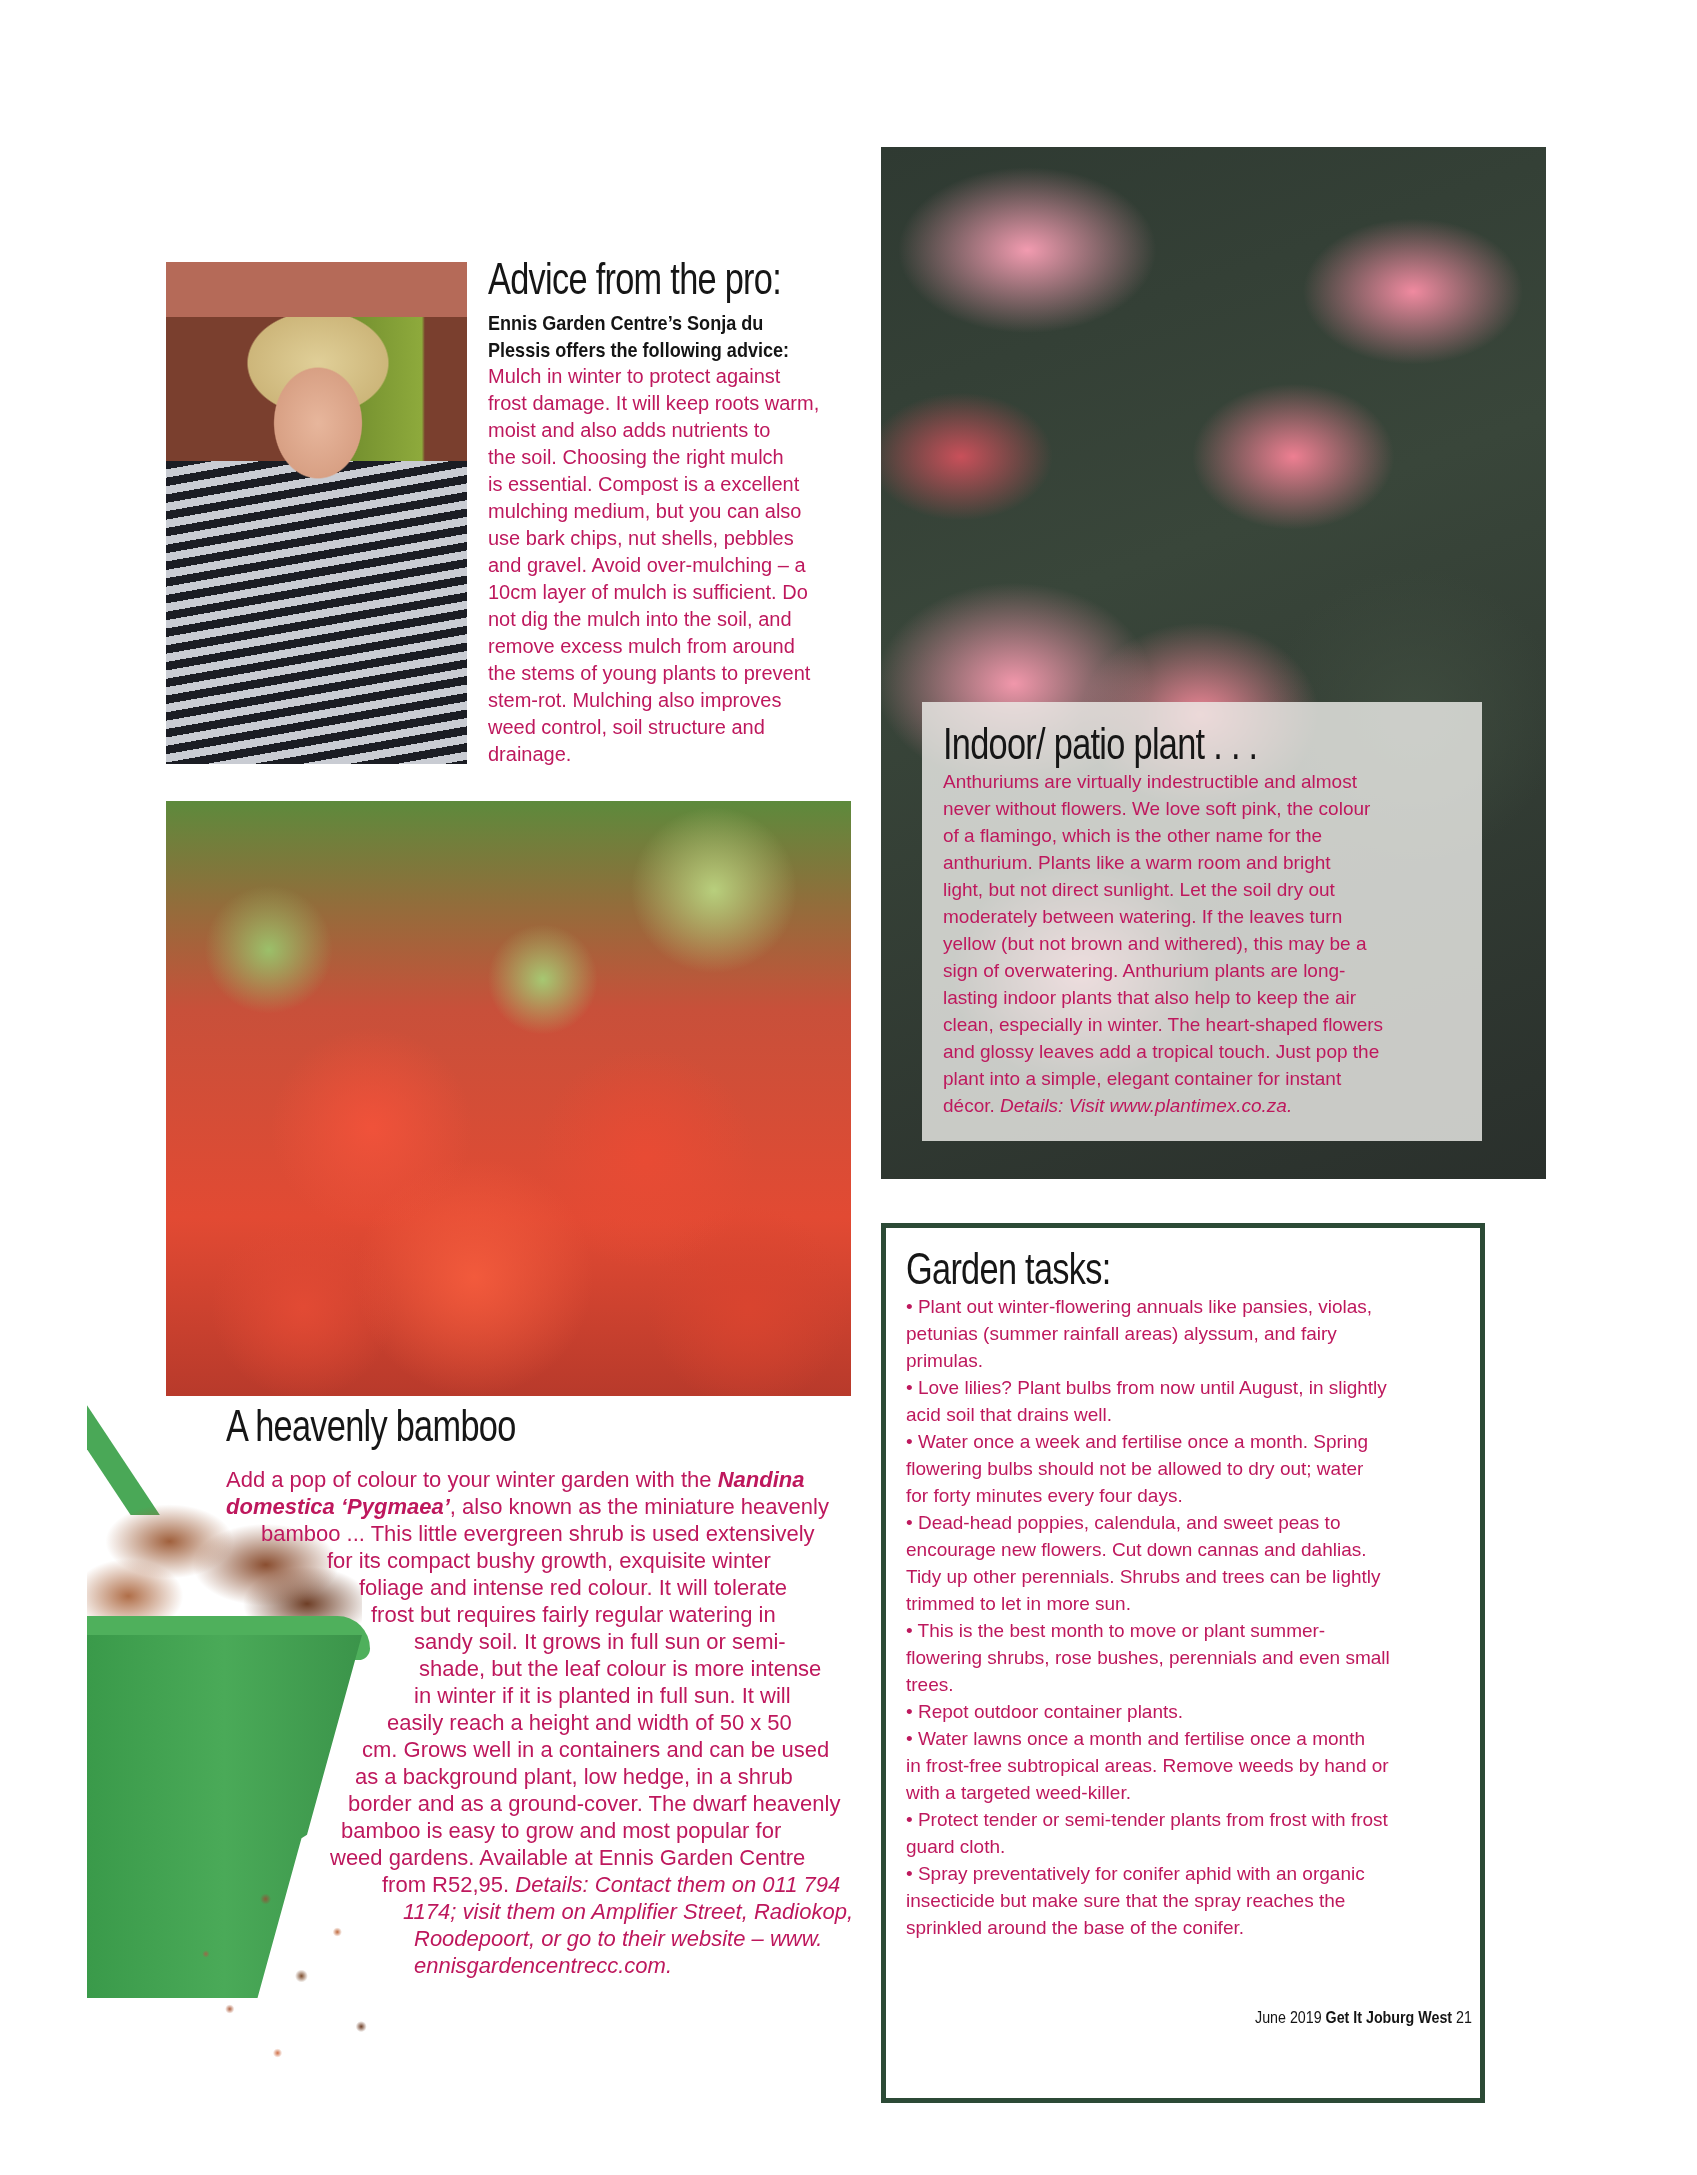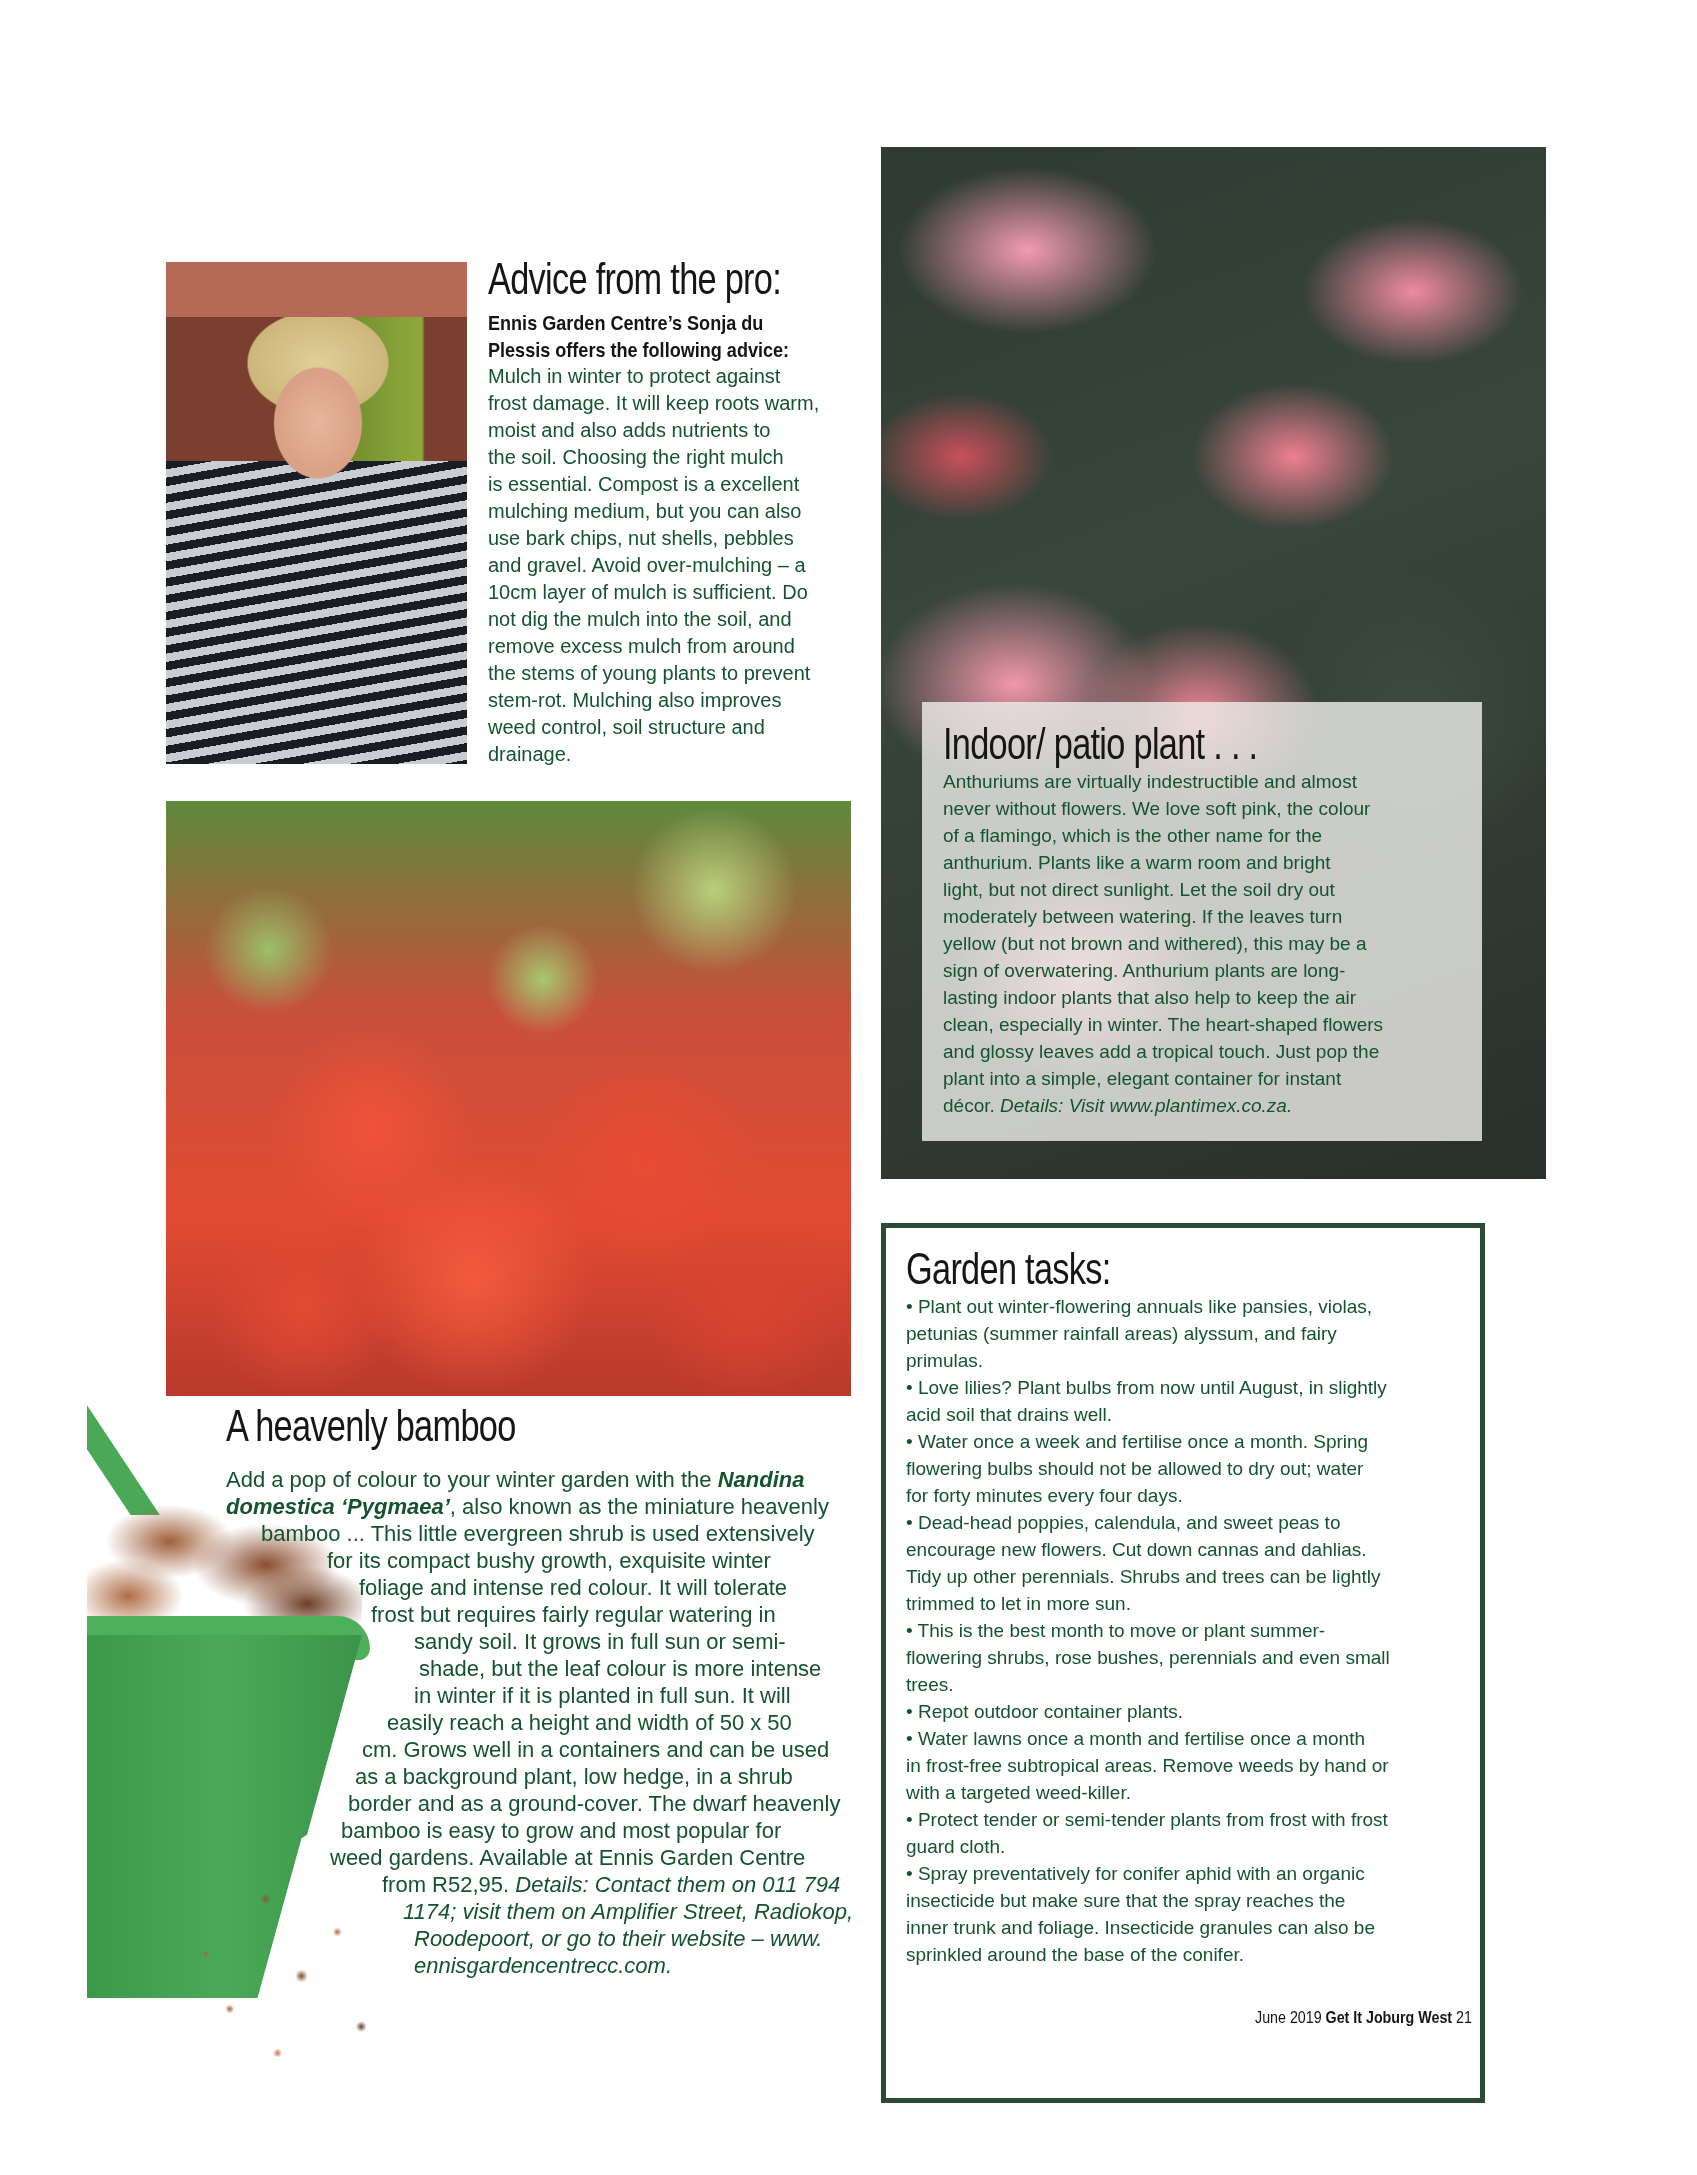--- a/index.html
+++ b/index.html
@@ -25,21 +25,21 @@
     font-weight: bold;
     font-size: 21px;
     line-height: 27px;
     transform: scaleX(0.86);
     transform-origin: left top;
     white-space: nowrap;
   }
   .body-text {
     font-size: 20px;
     line-height: 27px;
-    color: #14532d;
+    color: #be185d;
   }
   .line { white-space: nowrap; display: block; }
 
   
   .img { position: absolute; overflow: hidden; }
 
   #portrait {
     left: 166px; top: 262px; width: 301px; height: 502px;
     background:
       radial-gradient(ellipse 62px 78px at 152px 161px, #e7b69c 0%, #d8a084 70%, transparent 72%),
@@ -255,21 +255,20 @@
       <span class="line">flowering shrubs, rose bushes, perennials and even small</span>
       <span class="line">trees.</span>
       <span class="line">• Repot outdoor container plants.</span>
       <span class="line">• Water lawns once a month and fertilise once a month</span>
       <span class="line">in frost-free subtropical areas. Remove weeds by hand or</span>
       <span class="line">with a targeted weed-killer.</span>
       <span class="line">• Protect tender or semi-tender plants from frost with frost</span>
       <span class="line">guard cloth.</span>
       <span class="line">• Spray preventatively for conifer aphid with an organic</span>
       <span class="line">insecticide but make sure that the spray reaches the</span>
-      <span class="line">inner trunk and foliage. Insecticide granules can also be</span>
       <span class="line">sprinkled around the base of the conifer.</span>
     </div>
   </div>
 </div>
 
 <div id="footer">
   <span>June 2019 </span><b>Get It Joburg West</b><span> 21</span>
 </div>
 
 

